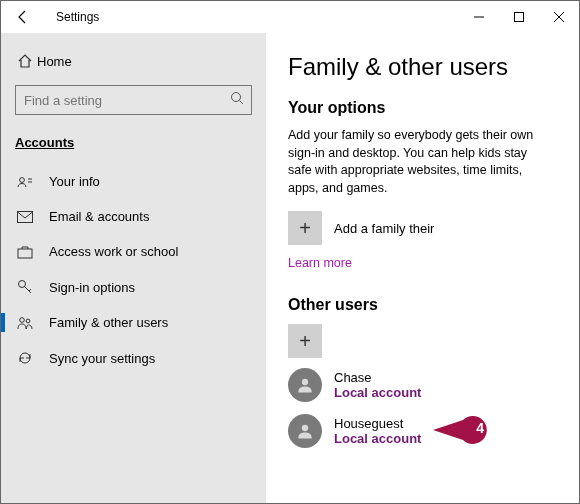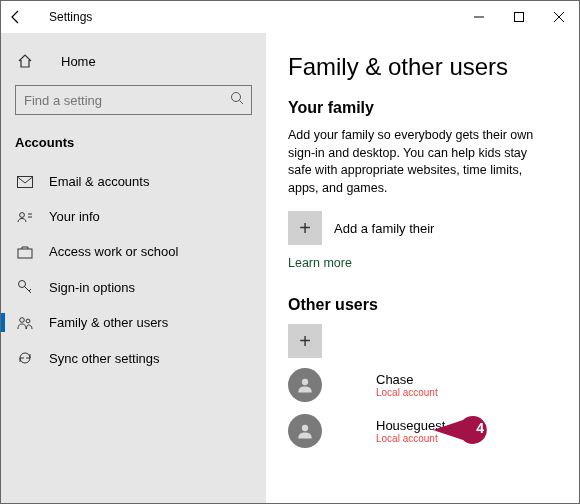--- a/index.html
+++ b/index.html
@@ -11,21 +11,21 @@
     background: #fff;
     width: 580px;
     height: 504px;
     overflow: hidden;
     border: 1px solid #666;
   }
   .titlebar {
     display: flex;
     align-items: center;
     height: 32px;
-    padding-left: 8px;
+    padding-left: 15px;
   }
   .titlebar .back {
     width: 24px;
     text-align: center;
     font-size: 16px;
     cursor: pointer;
   }
   .titlebar .title {
     margin-left: 16px;
     font-size: 12px;
@@ -55,21 +55,21 @@
     flex-direction: column;
   }
   .home {
     display: flex;
     align-items: center;
     padding: 6px 14px 6px 14px;
     margin: 14px 0 10px 0;
     cursor: pointer;
   }
   .home .icon { width: 20px; display:flex; justify-content:center; }
-  .home .label { margin-left: 26px; }
+  .home .label { margin-left: 2px; }
   .searchwrap {
     margin: 0 14px 14px 14px;
   }
   .search {
     width: 100%;
     height: 30px;
     border: 1px solid #777;
     background: #e6e6e6;
     padding: 0 28px 0 8px;
     font-size: 13px;
@@ -81,20 +81,21 @@
     position: absolute;
     right: 8px;
     top: 6px;
     font-size: 14px;
     color: #444;
     pointer-events: none;
   }
   .section {
     font-weight: 600;
     padding: 6px 14px 14px 14px;
+    text-decoration: underline;
   }
   .nav-item {
     display: flex;
     align-items: center;
     padding: 10px 14px;
     cursor: pointer;
     position: relative;
   }
   .nav-item.selected::before {
     content: "";
@@ -142,48 +143,47 @@
     align-items: center;
     justify-content: center;
     font-size: 20px;
     color: #333;
   }
   .addrow .label {
     margin-left: 12px;
     font-size: 13px;
   }
   .link {
-    color: #14532d;
+    color: #a21caf;
     font-size: 12.5px;
     margin-bottom: 26px;
     display: inline-block;
     cursor: pointer;
   }
   .userrow {
     display: flex;
     align-items: center;
     margin-bottom: 12px;
     cursor: pointer;
     position: relative;
-    gap: 42px;
   }
   .avatar {
     width: 34px;
     height: 34px;
     border-radius: 50%;
     background: #7a7a7a;
     display: flex;
     align-items: center;
     justify-content: center;
     color: #fff;
   }
   .avatar svg { width: 18px; height: 18px; fill: #d9d9d9; }
   .userinfo { margin-left: 12px; }
   .username { font-size: 13px; }
-  .usertype { font-size: 10px; color: #ef4444; }
+  .usertype { font-size: 13px; color: #701a75; font-weight: bold; }
   .callout {
     position: absolute;
     left: 145px;
     top: 2px;
     width: 58px;
     height: 28px;
     pointer-events:none;
   }
   .callout svg { width: 100%; height: 100%; }
   .callout-num {
@@ -241,42 +241,42 @@
         <svg width="14" height="14" viewBox="0 0 14 14">
             <circle cx="6" cy="6" r="4.5" stroke="#555" stroke-width="1" fill="none"></circle>
             <line x1="9.5" y1="9.5" x2="13" y2="13" stroke="#555" stroke-width="1"></line>
           </svg>
       </span>
     </div>
     <div class="section">Accounts</div>
 
     <div class="nav-item">
       <span class="icon">
-        <svg width="16" height="12" viewBox="0 0 16 12">
-            <rect x="0.5" y="0.5" width="15" height="11" stroke="#333" stroke-width="1" fill="none"></rect>
-            <path d="M0.5 1 L8 7 L15.5 1" stroke="#333" stroke-width="1" fill="none"></path>
-          </svg>
-      </span>
-      <span class="label">Email &amp; accounts</span>
-    </div>
-
-    <div class="nav-item">
-      <span class="icon">
         <svg width="16" height="14" viewBox="0 0 16 14">
             <circle cx="5" cy="5" r="2.4" stroke="#333" stroke-width="1" fill="none"></circle>
             <path d="M1 12 C1 9 4 8.5 5 8.5 C6 8.5 9 9 9 12" stroke="#333" stroke-width="1" fill="none"></path>
             <line x1="11" y1="4" x2="15" y2="4" stroke="#333" stroke-width="1"></line>
             <line x1="11" y1="7" x2="15" y2="7" stroke="#333" stroke-width="1"></line>
           </svg>
       </span>
       <span class="label">Your info</span>
     </div>
 
     <div class="nav-item">
       <span class="icon">
+        <svg width="16" height="12" viewBox="0 0 16 12">
+            <rect x="0.5" y="0.5" width="15" height="11" stroke="#333" stroke-width="1" fill="none"></rect>
+            <path d="M0.5 1 L8 7 L15.5 1" stroke="#333" stroke-width="1" fill="none"></path>
+          </svg>
+      </span>
+      <span class="label">Email &amp; accounts</span>
+    </div>
+
+    <div class="nav-item">
+      <span class="icon">
         <svg width="16" height="14" viewBox="0 0 16 14">
             <rect x="1" y="4" width="14" height="9" stroke="#333" stroke-width="1" fill="none"></rect>
             <path d="M5 4 V2 H11 V4" stroke="#333" stroke-width="1" fill="none"></path>
           </svg>
       </span>
       <span class="label">Access work or school</span>
     </div>
 
     <div class="nav-item">
       <span class="icon">
@@ -301,28 +301,28 @@
     </div>
 
     <div class="nav-item">
       <span class="icon">
         <svg width="16" height="16" viewBox="0 0 16 16">
             <path d="M3 8 A5 5 0 0 1 13 8 M13 8 A5 5 0 0 1 3 8" stroke="#333" stroke-width="1" fill="none"></path>
             <path d="M13 4 L13 8 L9 8" stroke="#333" stroke-width="1" fill="none"></path>
             <path d="M3 12 L3 8 L7 8" stroke="#333" stroke-width="1" fill="none"></path>
           </svg>
       </span>
-      <span class="label">Sync other settings</span>
+      <span class="label">Sync your settings</span>
     </div>
   </div>
 
   <div class="main">
     <h1>Family &amp; other users</h1>
 
-    <h2>Your family</h2>
+    <h2>Your options</h2>
     <p class="desc">Add your family so everybody gets their own sign-in and desktop. You can help kids stay safe with appropriate websites, time limits, apps, and games.</p>
 
     <div class="addrow">
       <div class="plusbox">+</div>
       <div class="label">Add a family their</div>
     </div>
 
     <span class="link">Learn more</span>
 
     <h2>Other users</h2>

